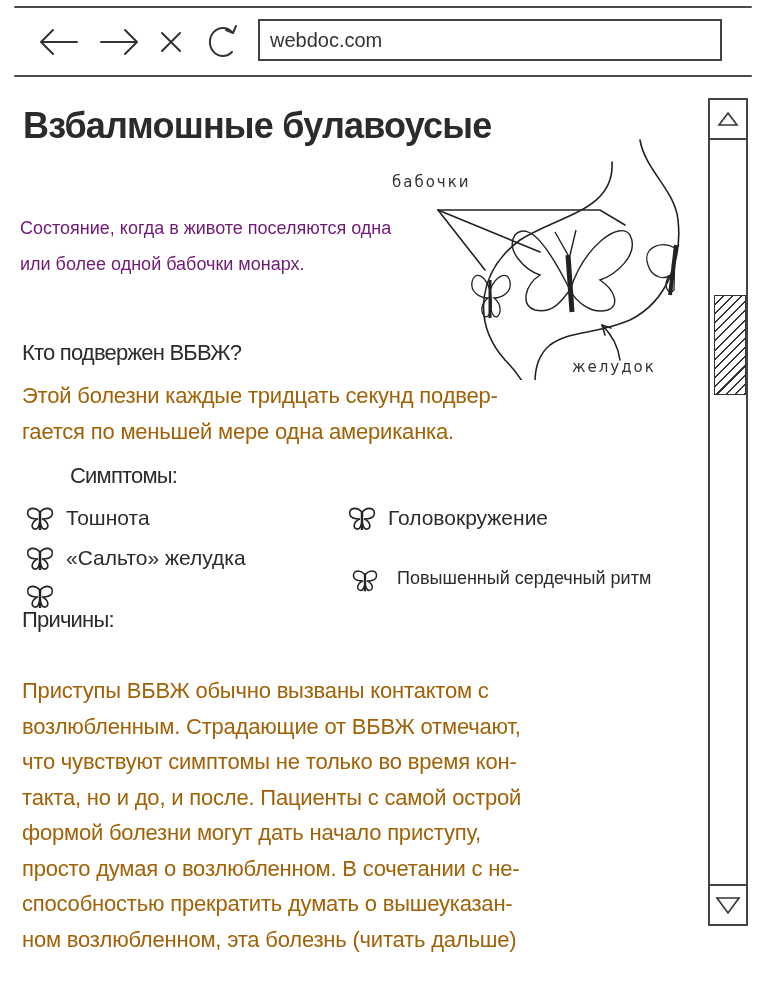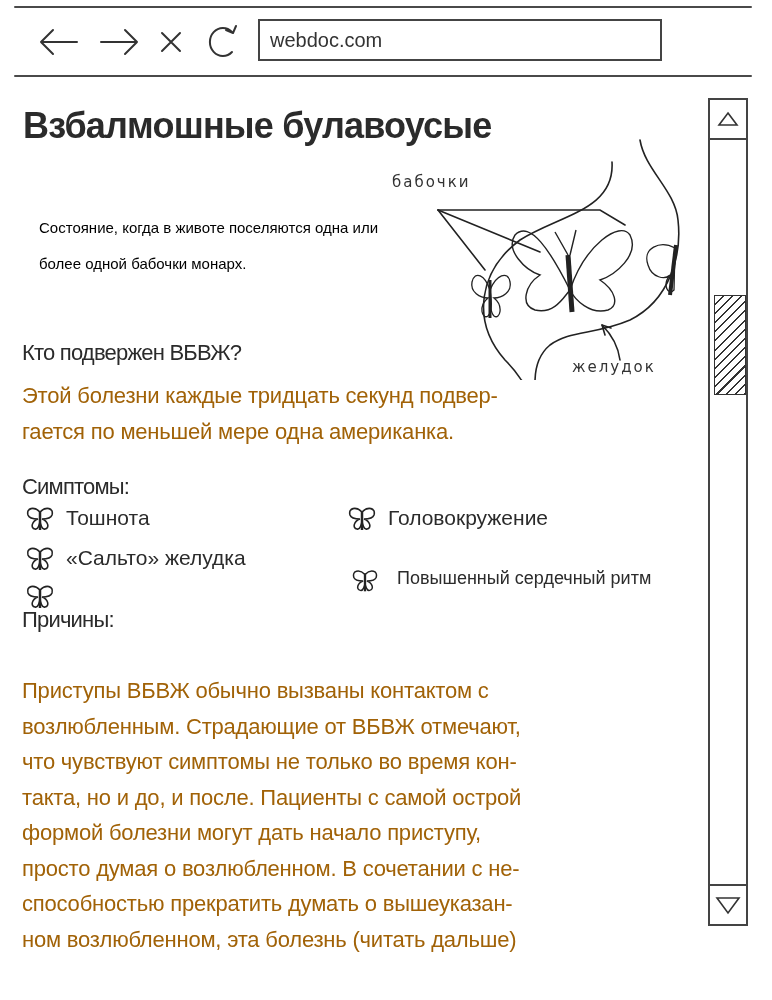--- a/index.html
+++ b/index.html
@@ -1,24 +1,24 @@
 <!DOCTYPE html>
 <html><head>
 <meta charset="utf-8">
 <style>
   html, body { margin: 0; padding: 0; background: #ffffff; }
   body { width: 772px; height: 1000px; position: relative; overflow: hidden;
          font-family: "Liberation Sans", sans-serif; color: #2b2b2b; }
   .rule { position: absolute; left: 14px; width: 738px; height: 2px; background: #4a4a4a; border-radius: 1px; }
   .nav-icon { position: absolute; top: 22px; height: 40px; display: flex; align-items: center; justify-content: center; cursor: pointer; }
   .nav-icon svg { stroke: #333; stroke-width: 2; fill: none; stroke-linecap: round; stroke-linejoin: round; }
-  .urlbar { position: absolute; left: 258px; top: 19px; width: 404px; height: 42px; border: 2px solid #444; box-sizing: border-box;
+  .urlbar { position: absolute; left: 258px; top: 19px; width: 464px; height: 42px; border: 2px solid #444; box-sizing: border-box;
             display: flex; align-items: center; padding-left: 10px; font-size: 20px; color: #333; }
   .title { position: absolute; left: 23px; top: 108px; font-size: 36px; line-height: 36px; font-weight: bold; color: #2b2b2b; letter-spacing: -0.8px; }
-  .intro { position: absolute; left: 39px; top: 210px; width: 380px; font-size: 15px; line-height: 36px; color: #000000; }
+  .intro { position: absolute; left: 20px; top: 210px; width: 380px; font-size: 18px; line-height: 36px; color: #701a75; }
   .h2 { position: absolute; left: 22px; font-size: 22px; color: #2b2b2b; letter-spacing: -0.8px; }
   .para { position: absolute; left: 22px; font-size: 22px; line-height: 35.5px; color: #a16207; white-space: pre-line; letter-spacing: -0.2px; }
   .label-small { position: absolute; font-family: "DejaVu Sans", sans-serif; font-size: 15px; letter-spacing: 2px; color: #333; }
   .sym { position: absolute; display: flex; font-size: 21px; color: #2b2b2b; }
   .sym svg { stroke: #222; stroke-width: 1.6; fill: none; margin-right: 10px; }
   .scrollbar { position: absolute; left: 708px; top: 98px; width: 40px; height: 828px; border: 2px solid #444; box-sizing: border-box; }
   .sb-btn { position: absolute; left: 0; width: 36px; height: 38px; display: flex; align-items: center; justify-content: center; cursor: pointer; }
   .sb-btn.up { top: 0; border-bottom: 2px solid #444; }
   .sb-btn.down { bottom: 0; border-top: 2px solid #444; }
   .sb-thumb { position: absolute; left: 4px; top: 195px; width: 32px; height: 100px; border: 1.5px solid #333; box-sizing: border-box;
@@ -94,21 +94,21 @@
     <path d="M245 128 C230 120 212 128 218 145 C222 158 235 160 240 155 C232 165 238 176 244 170 Z"></path>
     <path d="M246 125 L240 175" stroke-width="4"></path>
   </g>
 </svg>
 <div class="label-small" style="left:572px;top:358px;">желудок</div>
 
 <div class="h2" style="top:340px;">Кто подвержен ВБВЖ?</div>
 <div class="para" style="top:378px;">Этой болезни каждые тридцать секунд подвер-
 гается по меньшей мере одна американка.</div>
 
-<div class="h2" style="top:474px;">Симптомы:</div>
+<div class="h2" style="top:463px;margin-left:48px;">Симптомы:</div>
 
 <div class="sym" style="left:24px;top:506px;">
   <svg width="32" height="26" viewBox="0 0 32 26">
       <path d="M16 6 C10 0 2 2 4 9 C5 12 10 13 14 13 C8 15 6 22 11 23 C14 24 16 18 16 14 Z"></path>
       <path d="M16 6 C22 0 30 2 28 9 C27 12 22 13 18 13 C24 15 26 22 21 23 C18 24 16 18 16 14 Z"></path>
       <path d="M16 5 L16 24" stroke-width="2.5"></path>
     </svg>
   <span>Тошнота</span>
 </div>
 <div class="sym" style="left:346px;top:506px;">

